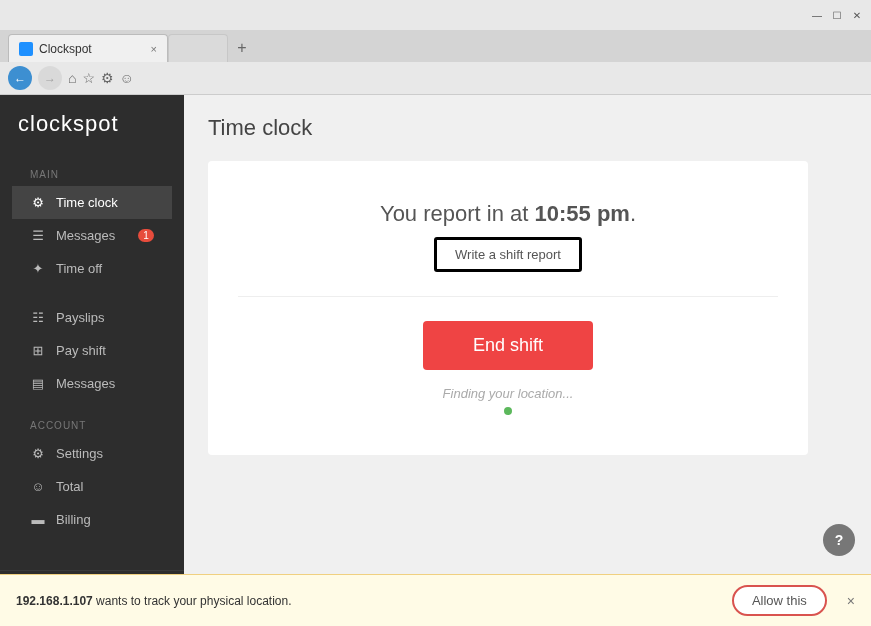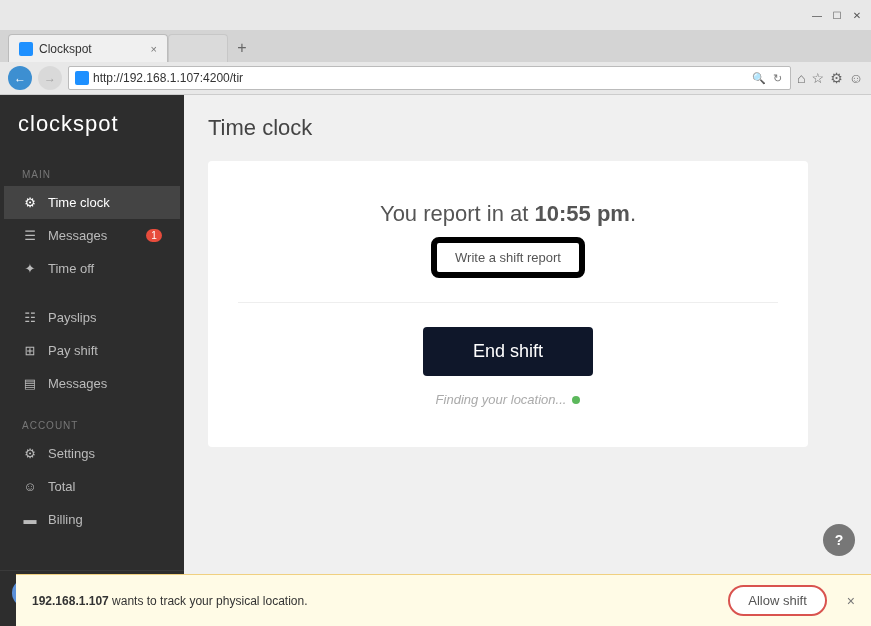--- a/index.html
+++ b/index.html
@@ -30,21 +30,21 @@
     .toolbar-icons { display: flex; gap: 6px; align-items: center; }
     .toolbar-icon { font-size: 14px; color: #666; cursor: pointer; }
 
     
     .app-container { display: flex; height: calc(626px - 94px); }
 
     
     .sidebar { width: 184px; background: #2d2d2d; color: #ccc; display: flex; flex-direction: column; flex-shrink: 0; }
     .sidebar-logo { padding: 16px 18px 20px; }
     .sidebar-logo-text { font-size: 22px; color: white; font-weight: 300; letter-spacing: 1px; }
-    .sidebar-section { padding: 8px 4px; }
+    .sidebar-section { padding: 8px 12px; }
     .sidebar-section-label { font-size: 10px; color: #777; text-transform: uppercase; letter-spacing: 1px; padding: 4px 18px 6px; }
     .sidebar-item { display: flex; align-items: center; padding: 9px 18px; gap: 10px; cursor: pointer; color: #bbb; font-size: 13px; }
     .sidebar-item.active { background: #444; color: white; }
     .sidebar-item .item-icon { font-size: 13px; width: 16px; text-align: center; flex-shrink: 0; }
     .sidebar-item .item-label { flex: 1; }
     .sidebar-item .badge { background: #e74c3c; color: white; font-size: 10px; border-radius: 10px; padding: 1px 5px; min-width: 16px; text-align: center; }
     .sidebar-bottom { margin-top: auto; padding: 12px 0; }
     .user-area { display: flex; align-items: center; padding: 8px 12px; gap: 8px; border-top: 1px solid #3a3a3a; }
     .user-avatar { width: 28px; height: 28px; border-radius: 50%; background: #5a8fd8; display: flex; align-items: center; justify-content: center; color: white; font-size: 12px; font-weight: bold; flex-shrink: 0; }
     .user-name { font-size: 12px; color: #bbb; overflow: hidden; text-overflow: ellipsis; white-space: nowrap; }
@@ -52,28 +52,28 @@
     
     .main-content { flex: 1; background: #f0f0f0; padding: 20px 24px; overflow: auto; }
     .page-title { font-size: 22px; color: #444; font-weight: 400; margin-bottom: 20px; }
 
     
     .clock-card { background: white; border-radius: 4px; padding: 40px 30px; display: flex; flex-direction: column; align-items: center; text-align: center; max-width: 600px; }
     .clocked-in-msg { font-size: 22px; color: #555; margin-bottom: 10px; }
     .clocked-in-msg strong { font-weight: 700; }
     .total-time { font-size: 14px; color: #888; margin-bottom: 20px; }
     .total-time span { font-weight: 600; color: #666; }
-    .shift-report-btn { border: 6px solid #000000; background: white; color: #555; padding: 7px 18px; border-radius: 8px; font-size: 13px; cursor: pointer; margin-bottom: 24px; }
+    .shift-report-btn { border: 3px solid #000000; background: white; color: #555; padding: 7px 18px; border-radius: 3px; font-size: 13px; cursor: pointer; margin-bottom: 24px; }
     .divider { width: 100%; border: none; border-top: 1px solid #eee; margin-bottom: 24px; }
-    .end-shift-btn { background: #0f172a; color: white; border: none; padding: 14px 50px; font-size: 18px; border-radius: 4px; cursor: pointer; font-weight: 500; margin-bottom: 16px; }
-    .location-msg { font-size: 13px; color: #aaa; font-style: italic; display: flex; align-items: center; gap: 6px; }
+    .end-shift-btn { background: #ef4444; color: white; border: none; padding: 14px 50px; font-size: 18px; border-radius: 4px; cursor: pointer; font-weight: 500; margin-bottom: 16px; }
+    .location-msg { font-size: 13px; color: #aaa; font-style: italic; display: flex; align-items: center; gap: 6px; flex-direction: column; }
     .location-dot { width: 8px; height: 8px; background: #5cb85c; border-radius: 50%; }
 
     
-    .location-bar { position: fixed; bottom: 0; left: 16px; right: 0; height: 52px; background: #fffbe6; border-top: 1px solid #f0d080; display: flex; align-items: center; padding: 0 16px; gap: 12px; z-index: 100; }
+    .location-bar { position: fixed; bottom: 0; left: 0; right: 0; height: 52px; background: #fffbe6; border-top: 1px solid #f0d080; display: flex; align-items: center; padding: 0 16px; gap: 12px; z-index: 100; }
     .location-bar-text { font-size: 12px; color: #333; flex: 1; }
     .location-bar-text strong { font-weight: 600; }
     .allow-once-btn { border: 2px solid #d9534f; color: #555; background: white; padding: 6px 18px; border-radius: 20px; font-size: 13px; cursor: pointer; font-weight: 500; }
     .options-btn { display: flex; align-items: center; gap: 4px; border: 1px solid #ccc; background: white; color: #555; padding: 6px 12px; border-radius: 3px; font-size: 12px; cursor: pointer; }
     .location-close { font-size: 14px; color: #777; cursor: pointer; margin-left: 8px; }
 
     
     .help-btn { position: fixed; bottom: 70px; right: 16px; width: 32px; height: 32px; background: #777; color: white; border-radius: 50%; display: flex; align-items: center; justify-content: center; font-size: 14px; font-weight: bold; cursor: pointer; z-index: 99; }
   </style>
 </head>
@@ -99,32 +99,20 @@
       <span class="tab-title">Clockspot</span>
       <span class="tab-close">×</span>
     </div>
     <div style="width:60px; height:28px; background:#e0e0e0; border:1px solid #bbb; border-bottom:none; border-radius:4px 4px 0 0; opacity:0.5;"></div>
     <div class="tab-new">+</div>
   </div>
 
   <div class="address-bar">
     <button class="nav-btn back">←</button>
     <button class="nav-btn" style="opacity:0.5;">→</button>
-    <div class="url-bar">
-      <div class="url-favicon">
-        <svg width="12" height="12" viewBox="0 0 12 12">
-            <circle cx="6" cy="6" r="5" fill="#1e90ff"></circle>
-          </svg>
-      </div>
-      <span class="url-text">http://192.168.1.107:4200/tir</span>
-      <div class="url-actions">
-        <span class="url-action-btn">🔍</span>
-        <span class="url-action-btn">↻</span>
-      </div>
-    </div>
     <div class="toolbar-icons">
       <span class="toolbar-icon">⌂</span>
       <span class="toolbar-icon">☆</span>
       <span class="toolbar-icon">⚙</span>
       <span class="toolbar-icon">☺</span>
     </div>
   </div>
 </div>
 
 <div class="app-container">
@@ -205,17 +193,17 @@
         <span class="location-dot"></span>
       </div>
     </div>
   </div>
 </div>
 
 <div class="location-bar">
   <div class="location-bar-text">
     <strong>192.168.1.107</strong><span> wants to track your physical location.</span>
   </div>
-  <button class="allow-once-btn">Allow shift</button>
+  <button class="allow-once-btn">Allow this</button>
   <span class="location-close">×</span>
 </div>
 
 <div class="help-btn">?</div>
 
 </body></html>

